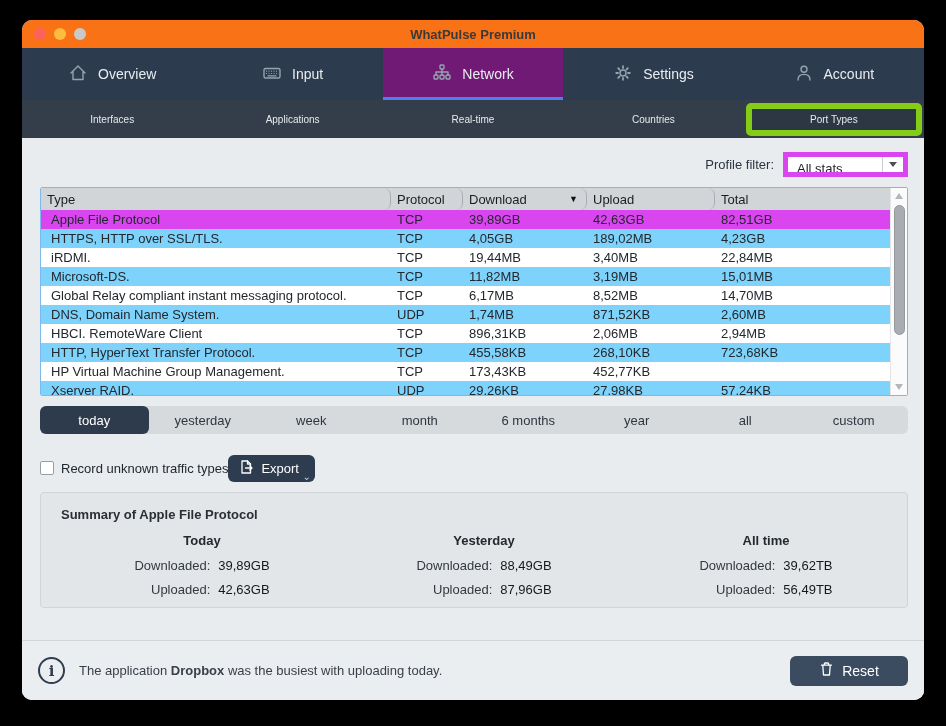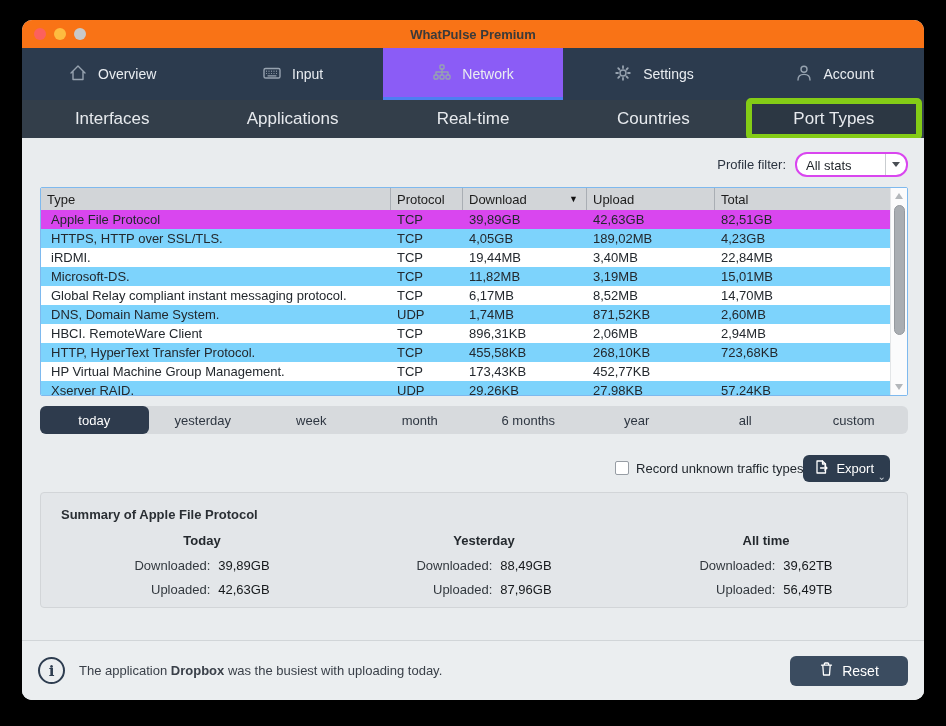--- a/index.html
+++ b/index.html
@@ -14,46 +14,46 @@
   .traffic { position:absolute; left:12px; top:8px; display:flex; gap:8px; }
   .light { width:12px; height:12px; border-radius:50%; }
   .light.red{ background:#fc615d; } .light.yellow{ background:#fdbc40; } .light.gray{ background:#c9c9c9; }
   .win-title { width:100%; text-align:center; font-size:13px; font-weight:bold; color:#3a3a3a; }
 
   
   .nav { height:52px; background:#2c3b4e; display:flex; }
   .nav-tab { flex:1; display:flex; align-items:center; justify-content:center; gap:10px;
     color:#e9edf1; font-size:14px; position:relative; cursor:default; }
   .nav-tab svg { stroke:#97a3b0; fill:none; stroke-width:1.4; stroke-linecap:round; stroke-linejoin:round; }
-  .nav-tab.active { background:#8b5cf6; }
+  .nav-tab.active { background:#701a75; }
   .nav-tab.active::after { content:""; position:absolute; left:0; right:0; bottom:0; height:3px; background:#4d7ef2; }
 
   
   .subnav { height:38px; background:#333e4a; display:flex; align-items:center; }
-  .subnav-item { flex:1; text-align:center; color:#e7eaee; font-size:17px; }
+  .subnav-item { flex:1; text-align:center; color:#e7eaee; font-size:10px; }
   .subnav-item .pill { display:inline-block; min-width:176px; padding:5px 10px;
     border:6px solid #84cc16; border-radius:5px; background:#2c3743; }
 
   
   .content { position:relative; height:562px; background:#e9ecee; }
 
   .filter-row { display:flex; justify-content:flex-end; align-items:center; gap:9px; padding:13px 16px 0 0; height:39px; }
   .filter-label { font-size:13px; color:#2b3440; }
-  .select { display:flex; width:113px; height:25px; background:#fff; border:2px solid #d946ef; border-radius:12px; overflow:hidden; }
+  .select { display:flex; width:125px; height:25px; background:#fff; border:5px solid #d946ef; border-radius:0; overflow:hidden; }
   .select-value { flex:1; font-size:13px; color:#1d2227; padding:4px 0 0 9px; }
   .select-arrow { width:21px; border-left:1px solid #c9cdd0; display:flex; align-items:center; justify-content:center; }
   .tri-down { width:0; height:0; border-left:4px solid transparent; border-right:4px solid transparent; border-top:5px solid #4a4f55; }
 
   
   .table-wrap { margin:10px 16px 0 18px; height:209px; border:1px solid #7eb9ee; border-radius:2px;
     background:#fff; display:flex; overflow:hidden; }
   .table-main { flex:1; overflow:hidden; }
   .thead { display:grid; grid-template-columns:350px 72px 124px 128px 1fr; height:22px;
     background:#d2d5d8; font-size:13px; color:#1c1c1c; }
-  .th { display:flex; align-items:center; padding-left:6px; border-right:1px solid #a9aeb4; overflow:hidden; }
+  .th { display:flex; align-items:center; padding-left:6px; border-right:1px solid #a9aeb4; overflow:hidden;border-radius:7px; }
   .th:last-child { border-right:none; }
   .sort-arrow { margin-left:auto; margin-right:8px; font-size:9px; color:#111; }
   .trow { display:grid; grid-template-columns:350px 72px 124px 128px 1fr; height:19px; font-size:13px; color:#23282d; }
   .trow.alt { background:#7dd3fc;text-align:center; }
   .trow.selected { background:#d946ef; }
   .td { display:flex; align-items:center; padding-left:6px; white-space:nowrap; overflow:hidden; }
   .td.type { padding-left:10px; }
 
   .scrollbar { width:17px; background:#fbfbfc; border-left:1px solid #e3e5e7; position:relative; }
   .sb-arrow-up, .sb-arrow-down { position:absolute; left:4px; width:0; height:0;
@@ -62,21 +62,21 @@
   .sb-arrow-down { bottom:5px; border-top:6px solid #b3b7bb; }
   .sb-thumb { position:absolute; top:17px; left:2.5px; width:11px; height:130px;
     background:#a9adb2; border:1px solid #95999e; border-radius:6px; }
 
   
   .period-bar { margin:10px 16px 0 18px; height:28px; background:#d7dadd; border-radius:6px; display:flex; }
   .period { flex:1; display:flex; align-items:center; justify-content:center; font-size:13px; color:#2e3641; }
   .period.active { background:#2e3b4d; color:#fff; border-radius:6px; }
 
   
-  .options-row { margin:19px 34px 0 18px; height:30px; display:flex; justify-content:flex-end; align-items:center; }
+  .options-row { margin:19px 34px 0 18px; height:30px; display:flex; justify-content:flex-start; align-items:center; }
   .checkbox-wrap { display:flex; align-items:center; gap:7px; font-size:13px; color:#22282e; }
   .checkbox { width:14px; height:14px; background:#fff; border:1px solid #979da4; border-radius:2px; }
   .export-btn { position:relative; display:flex; align-items:center; gap:6px; height:27px;
     padding:0 16px 0 10px; background:#2d3c4e; border:none; border-radius:6px; color:#fff; font-size:13px;
     font-family:"Liberation Sans",sans-serif; }
   .export-btn svg { stroke:#fff; fill:none; stroke-width:1.3; stroke-linecap:round; stroke-linejoin:round; }
   .export-chevron { position:absolute; right:4px; bottom:0px; font-size:10px; color:#c7cdd4; }
 
   
   .summary { margin:9px 16px 0 18px; height:116px; background:#e3e6e9; border:1px solid #d2d5d8;

